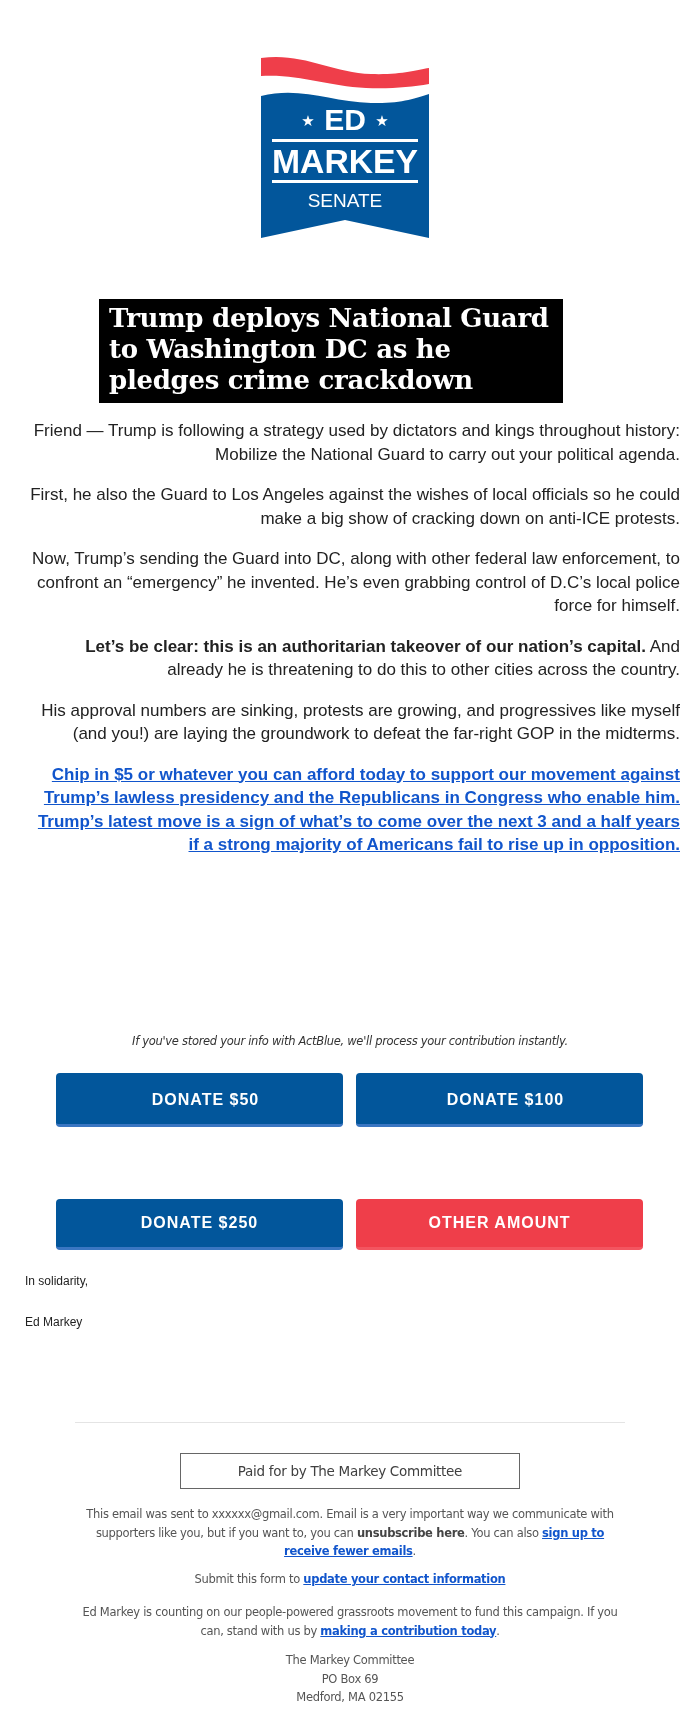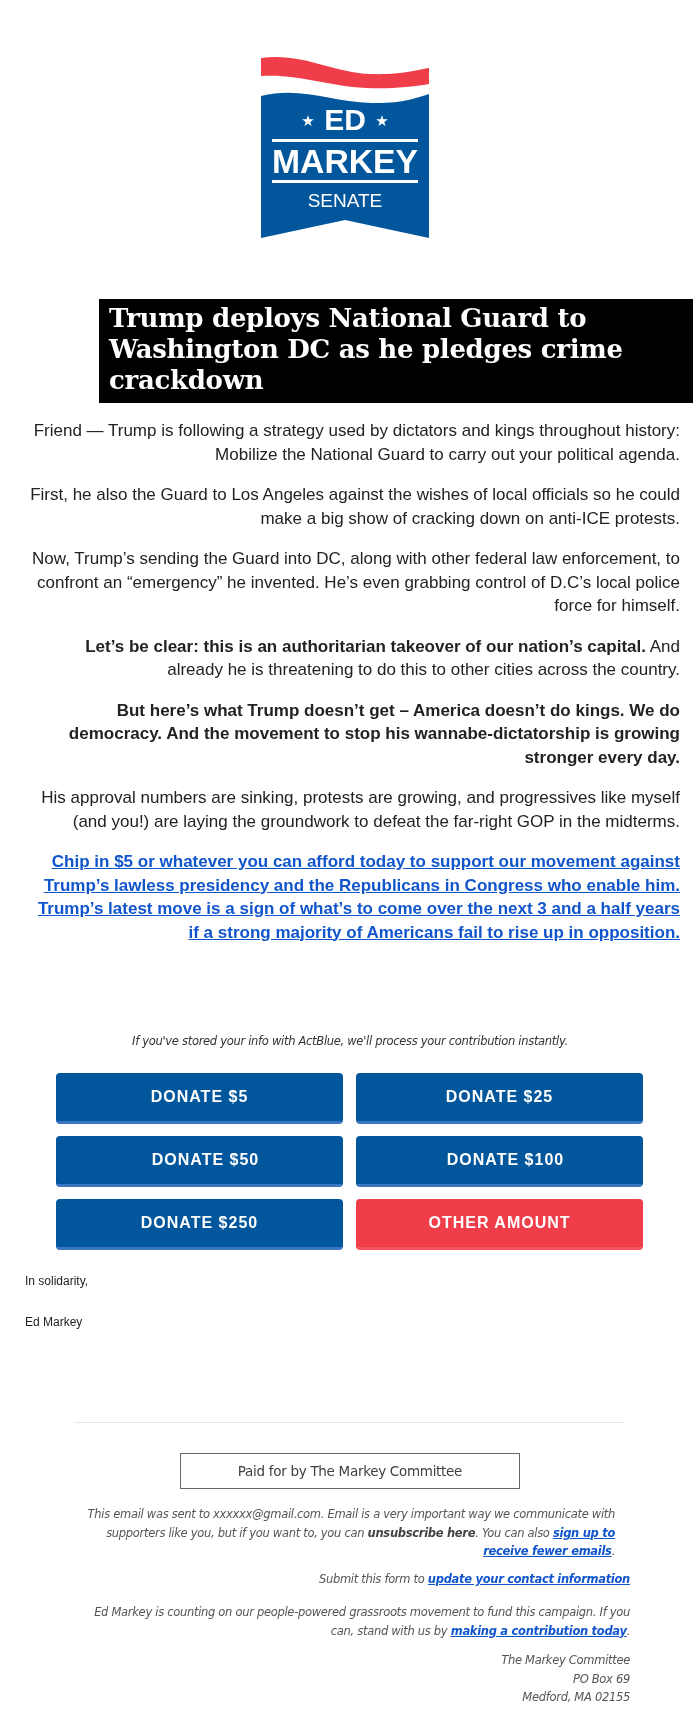--- a/index.html
+++ b/index.html
@@ -2,43 +2,43 @@
 <html><head>
 <meta charset="utf-8">
 <style>
   * { box-sizing: border-box; margin: 0; padding: 0; }
   html, body { background: #ffffff; }
   body { width: 700px; height: 1723px; position: relative; overflow: hidden; font-family: "Liberation Sans", sans-serif; color: #222222; }
 
   .logo { position: absolute; left: 261px; top: 56px; width: 168px; height: 182px; }
   .logo svg { display: block; }
 
-  .headline { position: absolute; left: 99px; top: 299px; width: 594px; height: 104px; background: #000000; padding: 4px 8px 0 10px; }
+  .headline { position: absolute; left: 99px; top: 299px; width: 464px; height: 104px; background: #000000; padding: 4px 8px 0 10px; }
   .headline-text { color: #ffffff; font-family: "DejaVu Serif", serif; font-size: 26px; font-weight: bold; line-height: 31px; letter-spacing: -0.3px; }
 
   .body { position: absolute; left: 25px; top: 419px; width: 655px; text-align: right; }
   .body p { font-size: 17px; line-height: 23.5px; margin-bottom: 17px; color: #222222; }
   .body b { font-weight: bold; }
   .cta-link { color: #1155cc; font-weight: bold; text-decoration: underline; }
 
   .note { position: absolute; left: 0; width: 700px; top: 1034px; text-align: center; font-size: 11.5px; font-style: italic; color: #333333; font-family: "DejaVu Sans", sans-serif; letter-spacing: -0.3px; }
 
   .btn { position: absolute; width: 287px; height: 51px; border-radius: 4px; color: #ffffff; font-weight: bold; font-size: 16px; letter-spacing: 1px; text-align: center; line-height: 48px; text-transform: uppercase; cursor: pointer; }
   .btn.blue { background: #02569b; border-bottom: 3px solid #3a76c2; }
   .btn.red { background: #ef3e4a; border-bottom: 3px solid #f35560; }
   .col1 { left: 56px; } .col2 { left: 356px; }
-  .row1 { top: 1073px; } .row2 { top: 1136px; padding-left: 12px; } .row3 { top: 1199px; }
+  .row1 { top: 1073px; } .row2 { top: 1076px; padding-left: 12px; } .row3 { top: 1199px; }
 
   .signoff { position: absolute; left: 25px; font-size: 12px; color: #222222; }
 
   .divider { position: absolute; left: 75px; width: 550px; top: 1422px; border-top: 1px solid #e4e4e4; }
 
   .paid { position: absolute; left: 180px; top: 1453px; width: 340px; height: 36px; border: 1px solid #666666; text-align: center; line-height: 34px; font-family: "DejaVu Sans", sans-serif; font-size: 13.5px; color: #404040; letter-spacing: -0.3px; }
 
-  .foot { position: absolute; left: 70px; width: 560px; text-align: right; font-family: "DejaVu Sans", sans-serif; font-size: 11.5px; line-height: 18.5px; color: #555555; letter-spacing: -0.3px; font-style: italic; }
+  .foot { position: absolute; left: 70px; width: 560px; text-align: center; font-family: "DejaVu Sans", sans-serif; font-size: 11.5px; line-height: 18.5px; color: #555555; letter-spacing: -0.3px; }
   .foot a { color: #1155cc; font-weight: bold; text-decoration: underline; }
   .foot b { color: #444444; }
 </style>
 </head>
 <body>
 
 <div class="logo">
   <svg width="168" height="182" viewBox="0 0 168 182">
     <path d="M0 2 C 40 -4, 70 16, 110 18 C 140 19, 155 14, 168 12 L168 28 C 150 31, 130 33, 105 32 C 65 30, 40 18, 0 20 Z" fill="#ef3e4a"></path>
     <path d="M0 40 C 40 30, 70 46, 110 47 C 140 48, 155 42, 168 38 L168 182 L 84 164 L 0 182 Z" fill="#02569b"></path>
@@ -54,21 +54,20 @@
 
 <div class="headline">
   <div class="headline-text">Trump deploys National Guard to Washington DC as he pledges crime crackdown</div>
 </div>
 
 <div class="body">
   <p>Friend — Trump is following a strategy used by dictators and kings throughout history: Mobilize the National Guard to carry out your political agenda.</p>
   <p>First, he also the Guard to Los Angeles against the wishes of local officials so he could make a big show of cracking down on anti-ICE protests.</p>
   <p>Now, Trump’s sending the Guard into DC, along with other federal law enforcement, to confront an “emergency” he invented. He’s even grabbing control of D.C’s local police force for himself.</p>
   <p><b>Let’s be clear: this is an authoritarian takeover of our nation’s capital.</b><span> And already he is threatening to do this to other cities across the country.</span></p>
-  <p><b>But here’s what Trump doesn’t get – America doesn’t do kings. We do democracy. And the movement to stop his wannabe-dictatorship is growing stronger every day.</b></p>
   <p>His approval numbers are sinking, protests are growing, and progressives like myself (and you!) are laying the groundwork to defeat the far-right GOP in the midterms.</p>
   <p><a class="cta-link">Chip in $5 or whatever you can afford today to support our movement against Trump’s lawless presidency and the Republicans in Congress who enable him. Trump’s latest move is a sign of what’s to come over the next 3 and a half years if a strong majority of Americans fail to rise up in opposition.</a></p>
 </div>
 
 <div class="note">If you've stored your info with ActBlue, we'll process your contribution instantly.</div>
 
 <div class="btn blue col1 row1">DONATE $5</div>
 <div class="btn blue col2 row1">DONATE $25</div>
 <div class="btn blue col1 row2">DONATE $50</div>
 <div class="btn blue col2 row2">DONATE $100</div>

